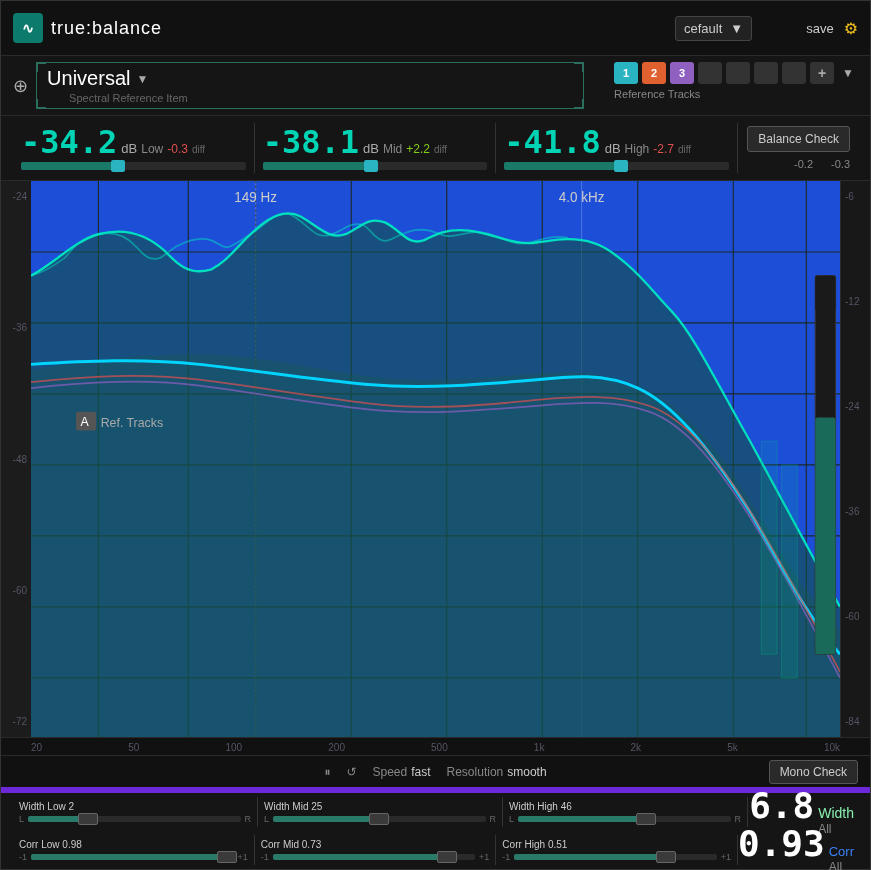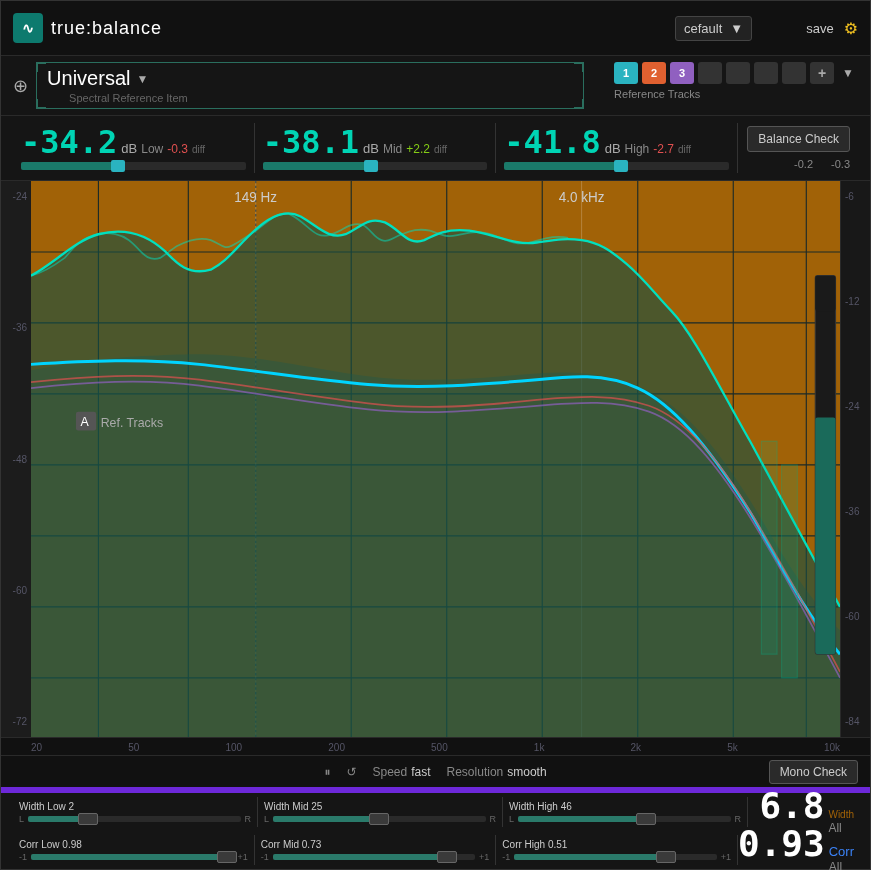--- a/index.html
+++ b/index.html
@@ -521,21 +521,21 @@
   <div style="display:flex;flex:1;overflow:hidden;min-height:0">
 
     <div class="y-axis-left">
       <span>-24</span>
       <span>-36</span>
       <span>-48</span>
       <span>-60</span>
       <span>-72</span>
     </div>
 
-    <div class="spectrum-canvas" style="position:relative;background:#a16207">
+    <div class="spectrum-canvas" style="position:relative;background:#1d4ed8">
 
       <svg class="spectrum-svg" viewBox="0 0 720 470" preserveAspectRatio="none">
 
         <line x1="0" y1="60" x2="720" y2="60" stroke="#1a2a28" stroke-width="1"></line>
         <line x1="0" y1="120" x2="720" y2="120" stroke="#1a2a28" stroke-width="1"></line>
         <line x1="0" y1="180" x2="720" y2="180" stroke="#1a2a28" stroke-width="1"></line>
         <line x1="0" y1="240" x2="720" y2="240" stroke="#1a2a28" stroke-width="1"></line>
         <line x1="0" y1="300" x2="720" y2="300" stroke="#1a2a28" stroke-width="1"></line>
         <line x1="0" y1="360" x2="720" y2="360" stroke="#1a2a28" stroke-width="1"></line>
         <line x1="0" y1="420" x2="720" y2="420" stroke="#1a2a28" stroke-width="1"></line>
@@ -667,21 +667,21 @@
           </div>
           <span>R</span>
         </div>
       </div>
       <div class="band-divider"></div>
 
       <div class="all-value-area">
         <div style="display:flex;align-items:baseline;gap:4px">
           <span class="all-big-value">6.8</span>
           <div style="text-align:left;line-height:1.2">
-            <div style="color:#a16207;font-size:10px">Width</div>
+            <div style="color:#86efac;font-size:14px">Width</div>
             <div style="color:#888;font-size:12px">All</div>
           </div>
         </div>
       </div>
     </div>
 
     <div class="corr-row">
 
       <div class="band-control">
         <div class="band-label">

